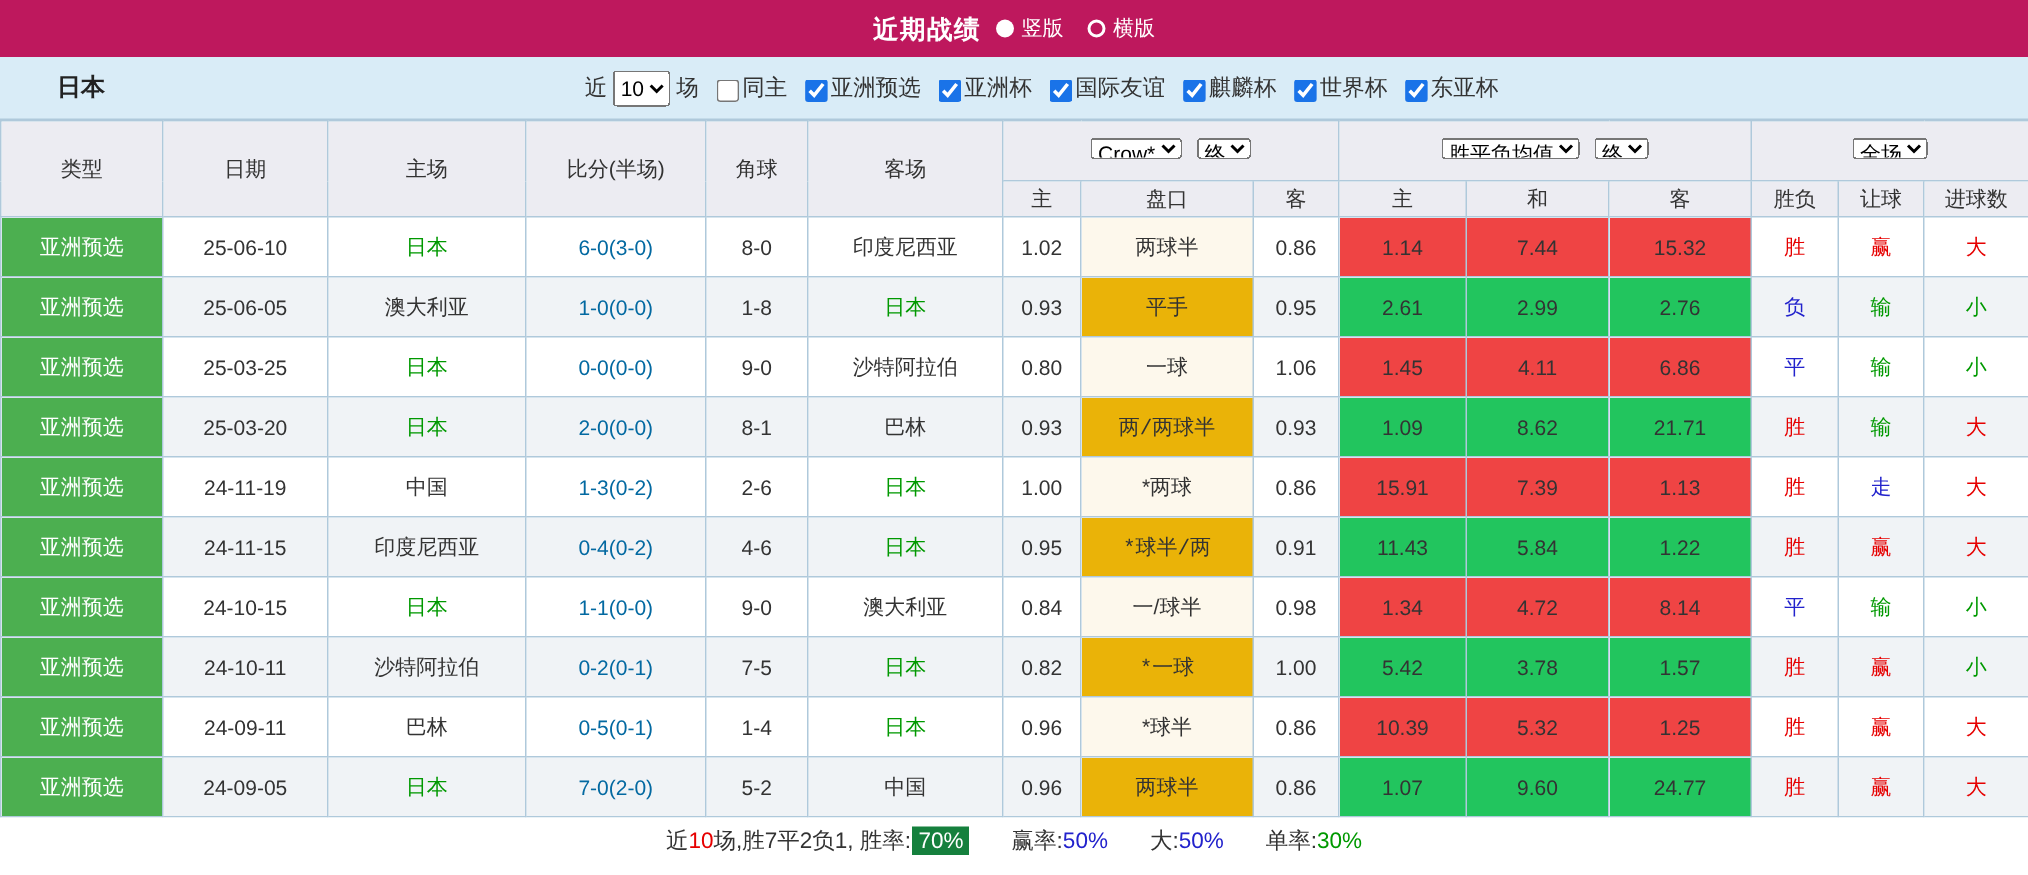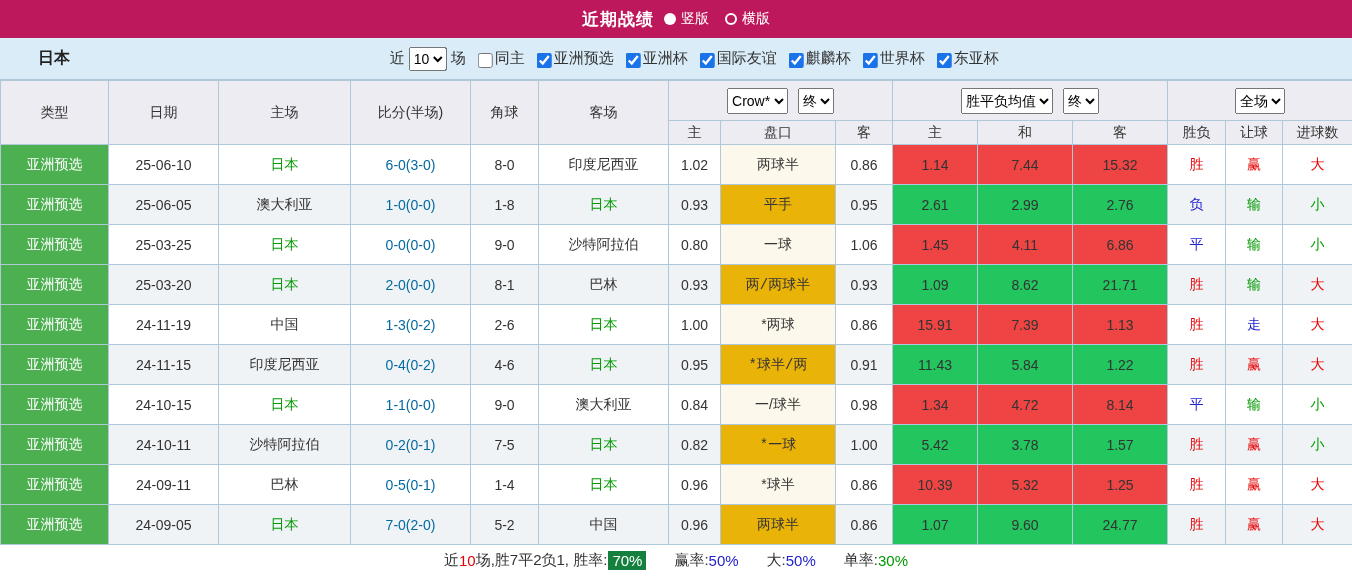--- a/index.html
+++ b/index.html
@@ -37,21 +37,21 @@
   
   table { border-collapse:collapse; table-layout:fixed; width:1352px; }
   th, td {
     border:1px solid #afc9db; text-align:center; vertical-align:middle;
     font-weight:normal; font-size:14px; color:#333;
     overflow:hidden; white-space:nowrap; padding:0;
   }
   thead th { background:#ececf2; }
   tr.group-h th { height:40px; }
   tr.sub-h th { height:24px; }
-  thead select { font-size:14px; height:26px; margin:0 3px; }
+  thead select { font-size:14px; height:14px; margin:0 3px; }
   tbody td { height:40px; }
   tbody tr.odd { background:#fff; }
   tbody tr.even { background:#f0f3f6; }
   td.td-type { background:#4caf50; color:#fff; }
   td.td-score { color:#0369a1; }
   td.td-handicap { background:#fdf8ec; }
   tr.even td.td-handicap { background:#eab308;font-family:Liberation Mono, monospace; }
   td.td-eu { background:#ef4444; }
   tr.even td.td-eu { background:#22c55e; }
   .red   { color:#e60000; }

